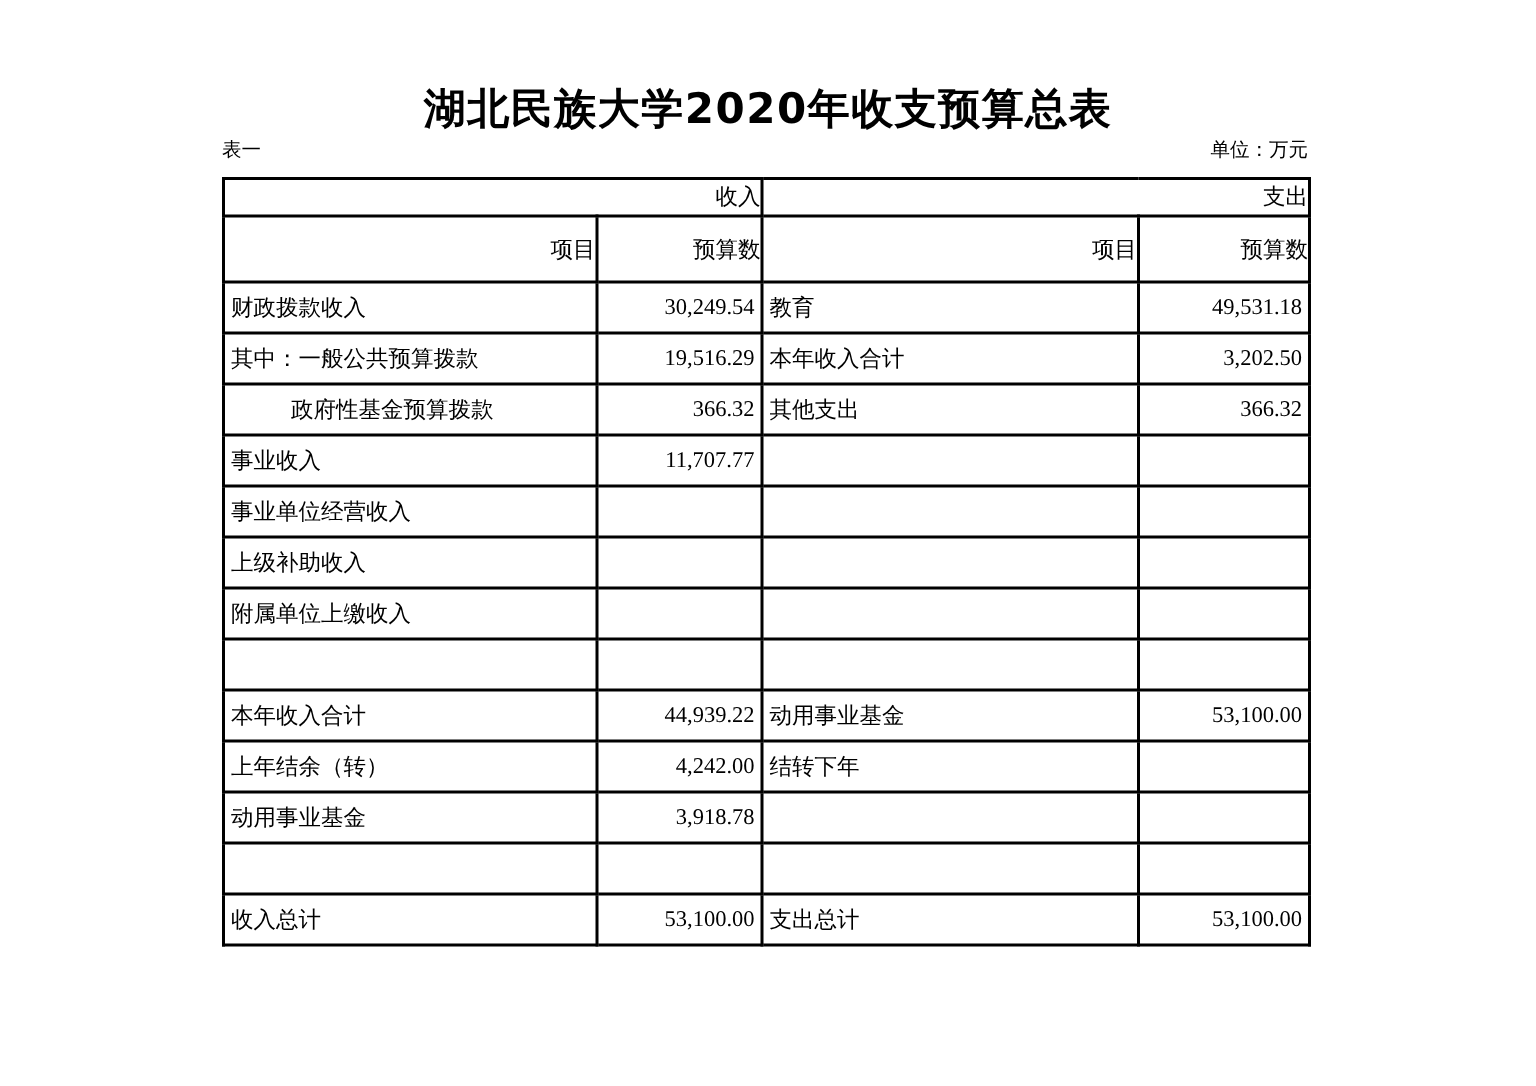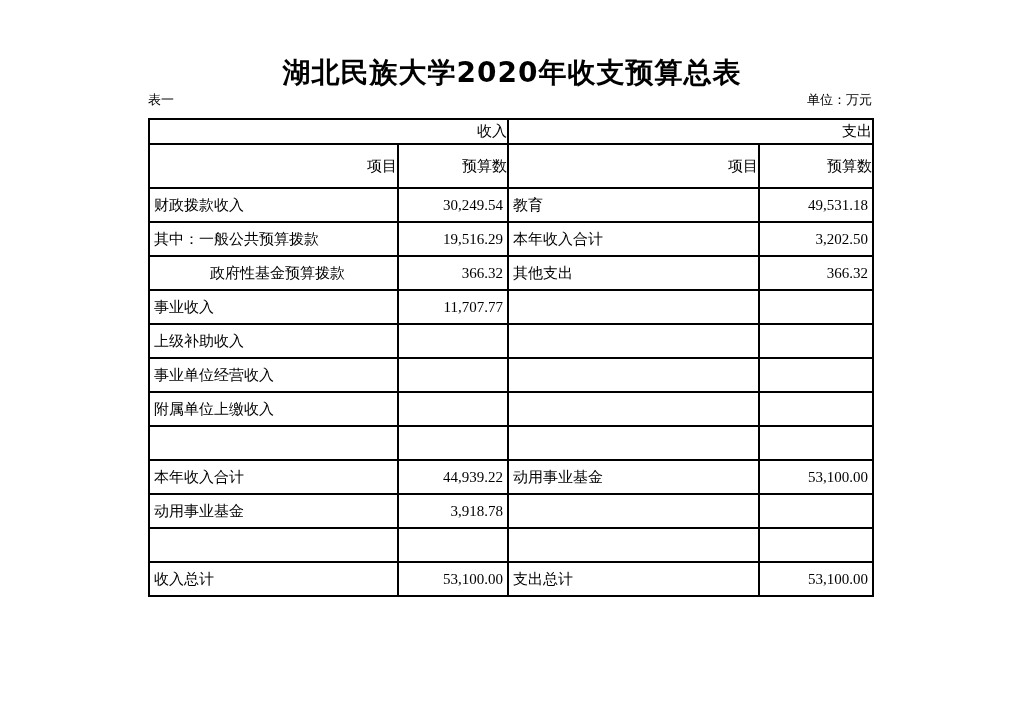--- a/index.html
+++ b/index.html
@@ -53,21 +53,21 @@
     font-size: 15px;
     overflow: hidden;
     white-space: nowrap;
     vertical-align: middle;
     background: #ffffff;
   }
   .budget thead tr.section-row th { height: 25px; text-align: right; }
   .budget thead tr.subhead-row th { height: 44px; text-align: right; }
   .budget tbody td { height: 34px; border-radius: 10px; }
   td.item { text-align: left; padding-left: 4px; }
-  td.item.indent { padding-left: 60px; margin-left: 44px; }
+  td.item.indent { padding-left: 44px; margin-left: 44px; }
   td.num { text-align: right; padding-right: 4px; }
   
   .dbl { border-left: 6px double #000000; }
 </style>
 </head>
 <body>
 
 <div class="page">
 
   <div class="doc-title">湖北民族大学2020年收支预算总表</div>
@@ -119,28 +119,28 @@
   </tr>
 
   <tr>
     <td class="item">事业收入</td>
     <td class="num">11,707.77</td>
     <td class="item dbl"></td>
     <td class="num"></td>
   </tr>
 
   <tr>
-    <td class="item">上级补助收入</td>
+    <td class="item">事业单位经营收入</td>
     <td class="num"></td>
     <td class="item dbl"></td>
     <td class="num"></td>
   </tr>
 
   <tr>
-    <td class="item">事业单位经营收入</td>
+    <td class="item">上级补助收入</td>
     <td class="num"></td>
     <td class="item dbl"></td>
     <td class="num"></td>
   </tr>
 
   <tr>
     <td class="item">附属单位上缴收入</td>
     <td class="num"></td>
     <td class="item dbl"></td>
     <td class="num"></td>
@@ -154,20 +154,26 @@
     <td class="num"></td>
   </tr>
 
   <tr>
     <td class="item">本年收入合计</td>
     <td class="num">44,939.22</td>
     <td class="item dbl">动用事业基金</td>
     <td class="num">53,100.00</td>
   </tr>
 
+  <tr>
+    <td class="item">上年结余（转）</td>
+    <td class="num">4,242.00</td>
+    <td class="item dbl">结转下年</td>
+    <td class="num"></td>
+  </tr>
 
   <tr>
     <td class="item">动用事业基金</td>
     <td class="num">3,918.78</td>
     <td class="item dbl"></td>
     <td class="num"></td>
   </tr>
 
   <tr>
     <td class="item"></td>

